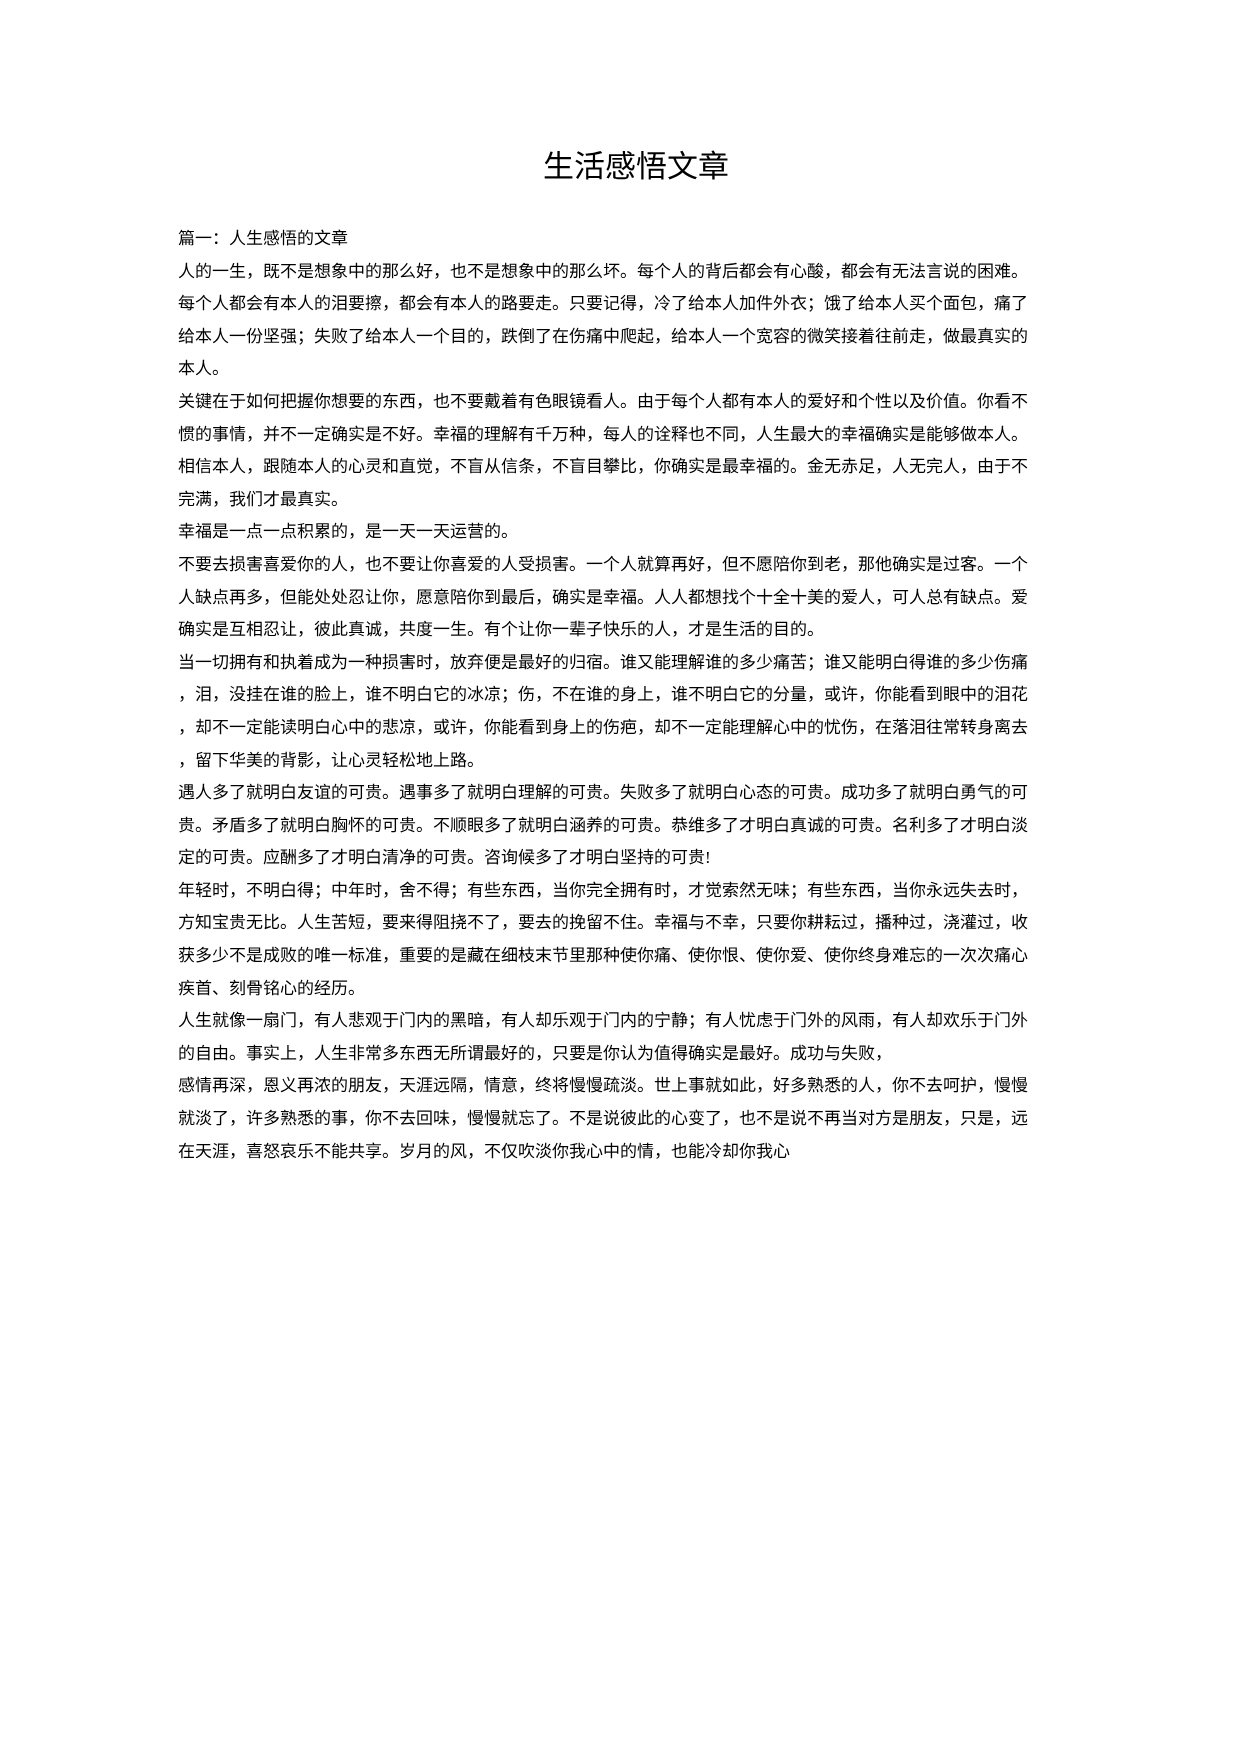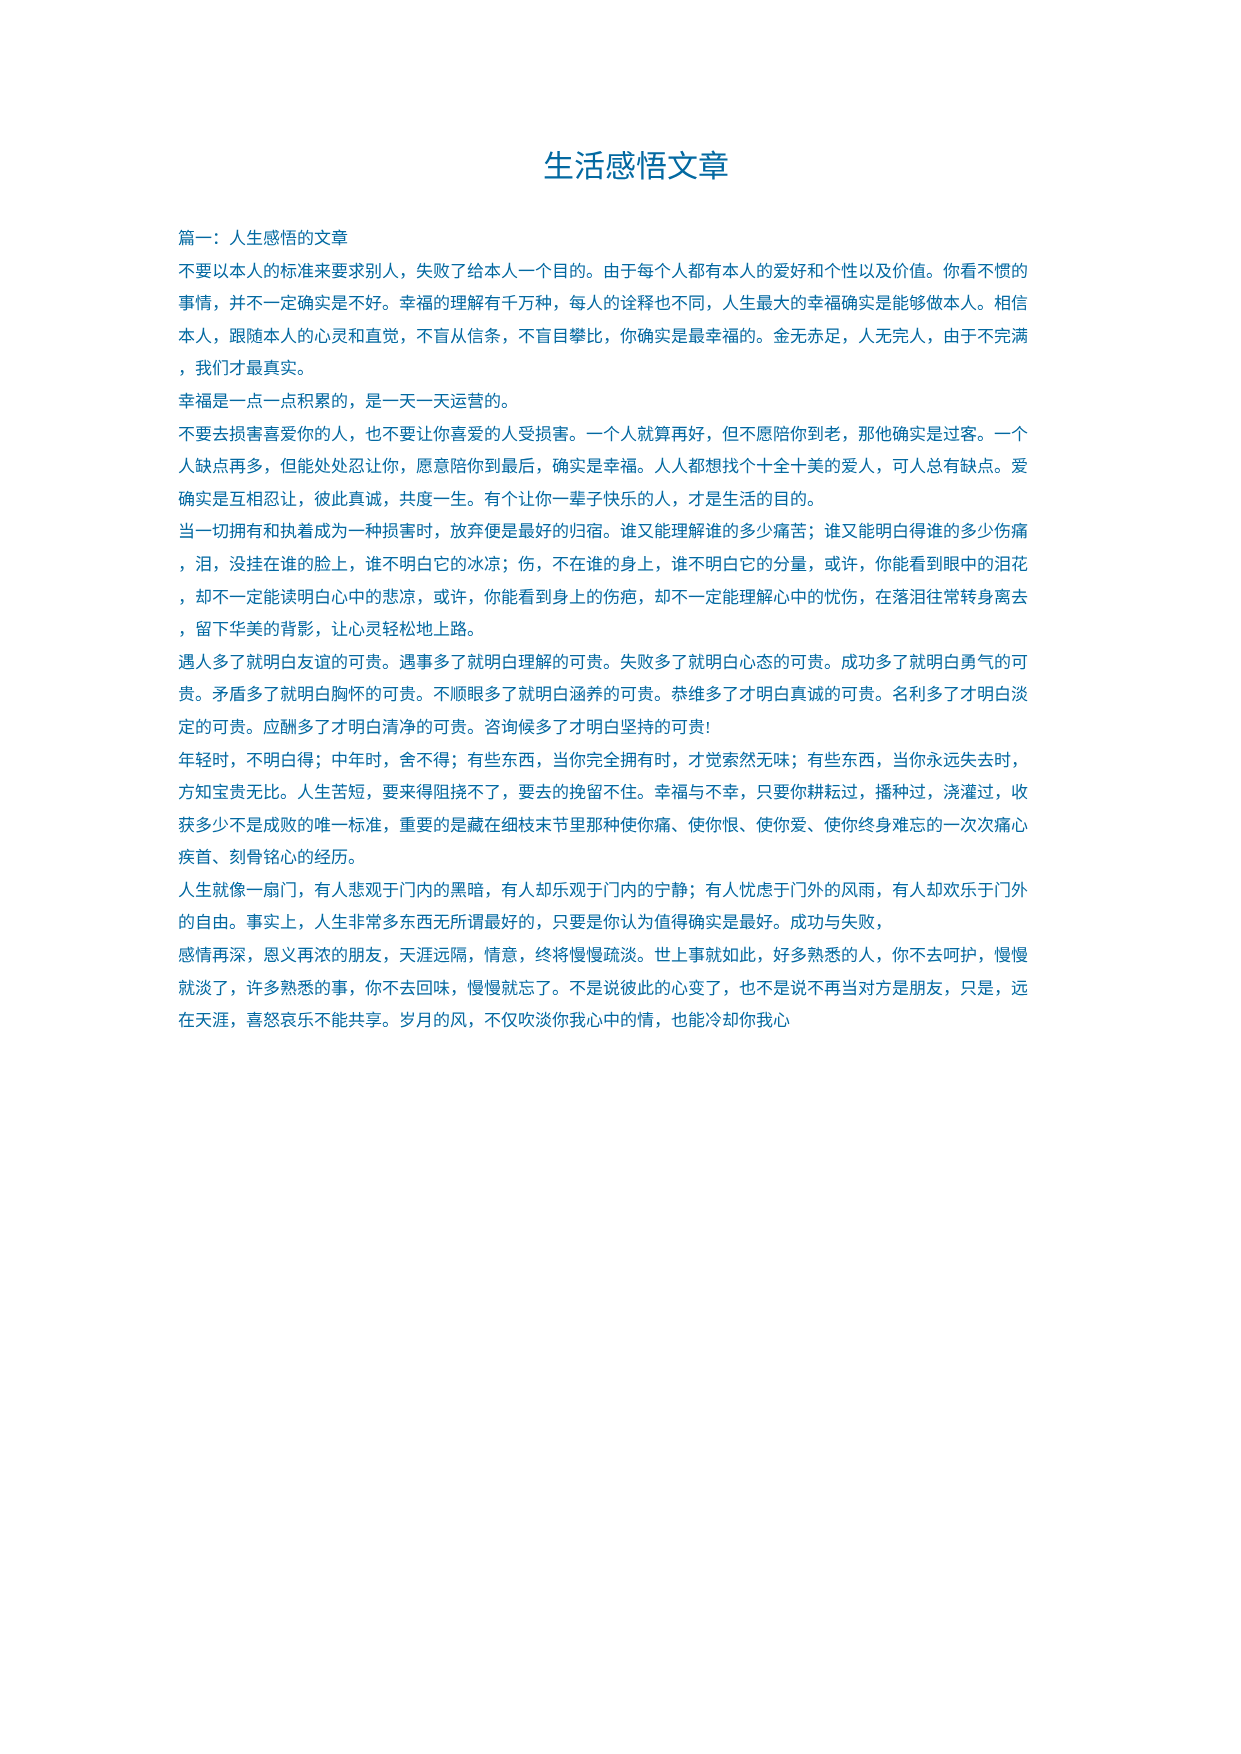--- a/index.html
+++ b/index.html
@@ -7,21 +7,21 @@
     padding: 0;
     background: #ffffff;
   }
   .page {
     position: relative;
     width: 1241px;
     height: 1754px;
     background: #ffffff;
     overflow: hidden;
     font-family: "Liberation Serif", "DejaVu Serif", serif;
-    color: #0369a1;
+    color: #000000;
   }
   .doc-title {
     position: absolute;
     left: 204px;
     top: 144px;
     width: 864px;
     text-align: center;
     font-size: 31px;
     line-height: 46px;
     font-weight: normal;
@@ -45,21 +45,22 @@
   }
 </style>
 </head>
 <body>
 
 <div class="page">
   <div class="doc-title">生活感悟文章</div>
   <div class="doc-body">
     <p>篇一：人生感悟的文章</p>
     <div>
-        <p>不要以本人的标准来要求别人，失败了给本人一个目的。由于每个人都有本人的爱好和个性以及价值。你看不惯的事情，并不一定确实是不好。幸福的理解有千万种，每人的诠释也不同，人生最大的幸福确实是能够做本人。相信本人，跟随本人的心灵和直觉，不盲从信条，不盲目攀比，你确实是最幸福的。金无赤足，人无完人，由于不完满，我们才最真实。</p>
+        <p>人的一生，既不是想象中的那么好，也不是想象中的那么坏。每个人的背后都会有心酸，都会有无法言说的困难。每个人都会有本人的泪要擦，都会有本人的路要走。只要记得，冷了给本人加件外衣；饿了给本人买个面包，痛了给本人一份坚强；失败了给本人一个目的，跌倒了在伤痛中爬起，给本人一个宽容的微笑接着往前走，做最真实的本人。</p>
+        <p>关键在于如何把握你想要的东西，也不要戴着有色眼镜看人。由于每个人都有本人的爱好和个性以及价值。你看不惯的事情，并不一定确实是不好。幸福的理解有千万种，每人的诠释也不同，人生最大的幸福确实是能够做本人。相信本人，跟随本人的心灵和直觉，不盲从信条，不盲目攀比，你确实是最幸福的。金无赤足，人无完人，由于不完满，我们才最真实。</p>
         <p>幸福是一点一点积累的，是一天一天运营的。</p>
         <p>不要去损害喜爱你的人，也不要让你喜爱的人受损害。一个人就算再好，但不愿陪你到老，那他确实是过客。一个人缺点再多，但能处处忍让你，愿意陪你到最后，确实是幸福。人人都想找个十全十美的爱人，可人总有缺点。爱确实是互相忍让，彼此真诚，共度一生。有个让你一辈子快乐的人，才是生活的目的。</p>
         <p>当一切拥有和执着成为一种损害时，放弃便是最好的归宿。谁又能理解谁的多少痛苦；谁又能明白得谁的多少伤痛，泪，没挂在谁的脸上，谁不明白它的冰凉；伤，不在谁的身上，谁不明白它的分量，或许，你能看到眼中的泪花，却不一定能读明白心中的悲凉，或许，你能看到身上的伤疤，却不一定能理解心中的忧伤，在落泪往常转身离去，留下华美的背影，让心灵轻松地上路。</p>
         <p>遇人多了就明白友谊的可贵。遇事多了就明白理解的可贵。失败多了就明白心态的可贵。成功多了就明白勇气的可贵。矛盾多了就明白胸怀的可贵。不顺眼多了就明白涵养的可贵。恭维多了才明白真诚的可贵。名利多了才明白淡定的可贵。应酬多了才明白清净的可贵。咨询候多了才明白坚持的可贵!</p>
         <p>年轻时，不明白得；中年时，舍不得；有些东西，当你完全拥有时，才觉索然无味；有些东西，当你永远失去时，方知宝贵无比。人生苦短，要来得阻挠不了，要去的挽留不住。幸福与不幸，只要你耕耘过，播种过，浇灌过，收获多少不是成败的唯一标准，重要的是藏在细枝末节里那种使你痛、使你恨、使你爱、使你终身难忘的一次次痛心疾首、刻骨铭心的经历。</p>
         <p>人生就像一扇门，有人悲观于门内的黑暗，有人却乐观于门内的宁静；有人忧虑于门外的风雨，有人却欢乐于门外的自由。事实上，人生非常多东西无所谓最好的，只要是你认为值得确实是最好。成功与失败，</p>
         <p>感情再深，恩义再浓的朋友，天涯远隔，情意，终将慢慢疏淡。世上事就如此，好多熟悉的人，你不去呵护，慢慢就淡了，许多熟悉的事，你不去回味，慢慢就忘了。不是说彼此的心变了，也不是说不再当对方是朋友，只是，远在天涯，喜怒哀乐不能共享。岁月的风，不仅吹淡你我心中的情，也能冷却你我心</p>
       </div>
   </div>
 </div>

